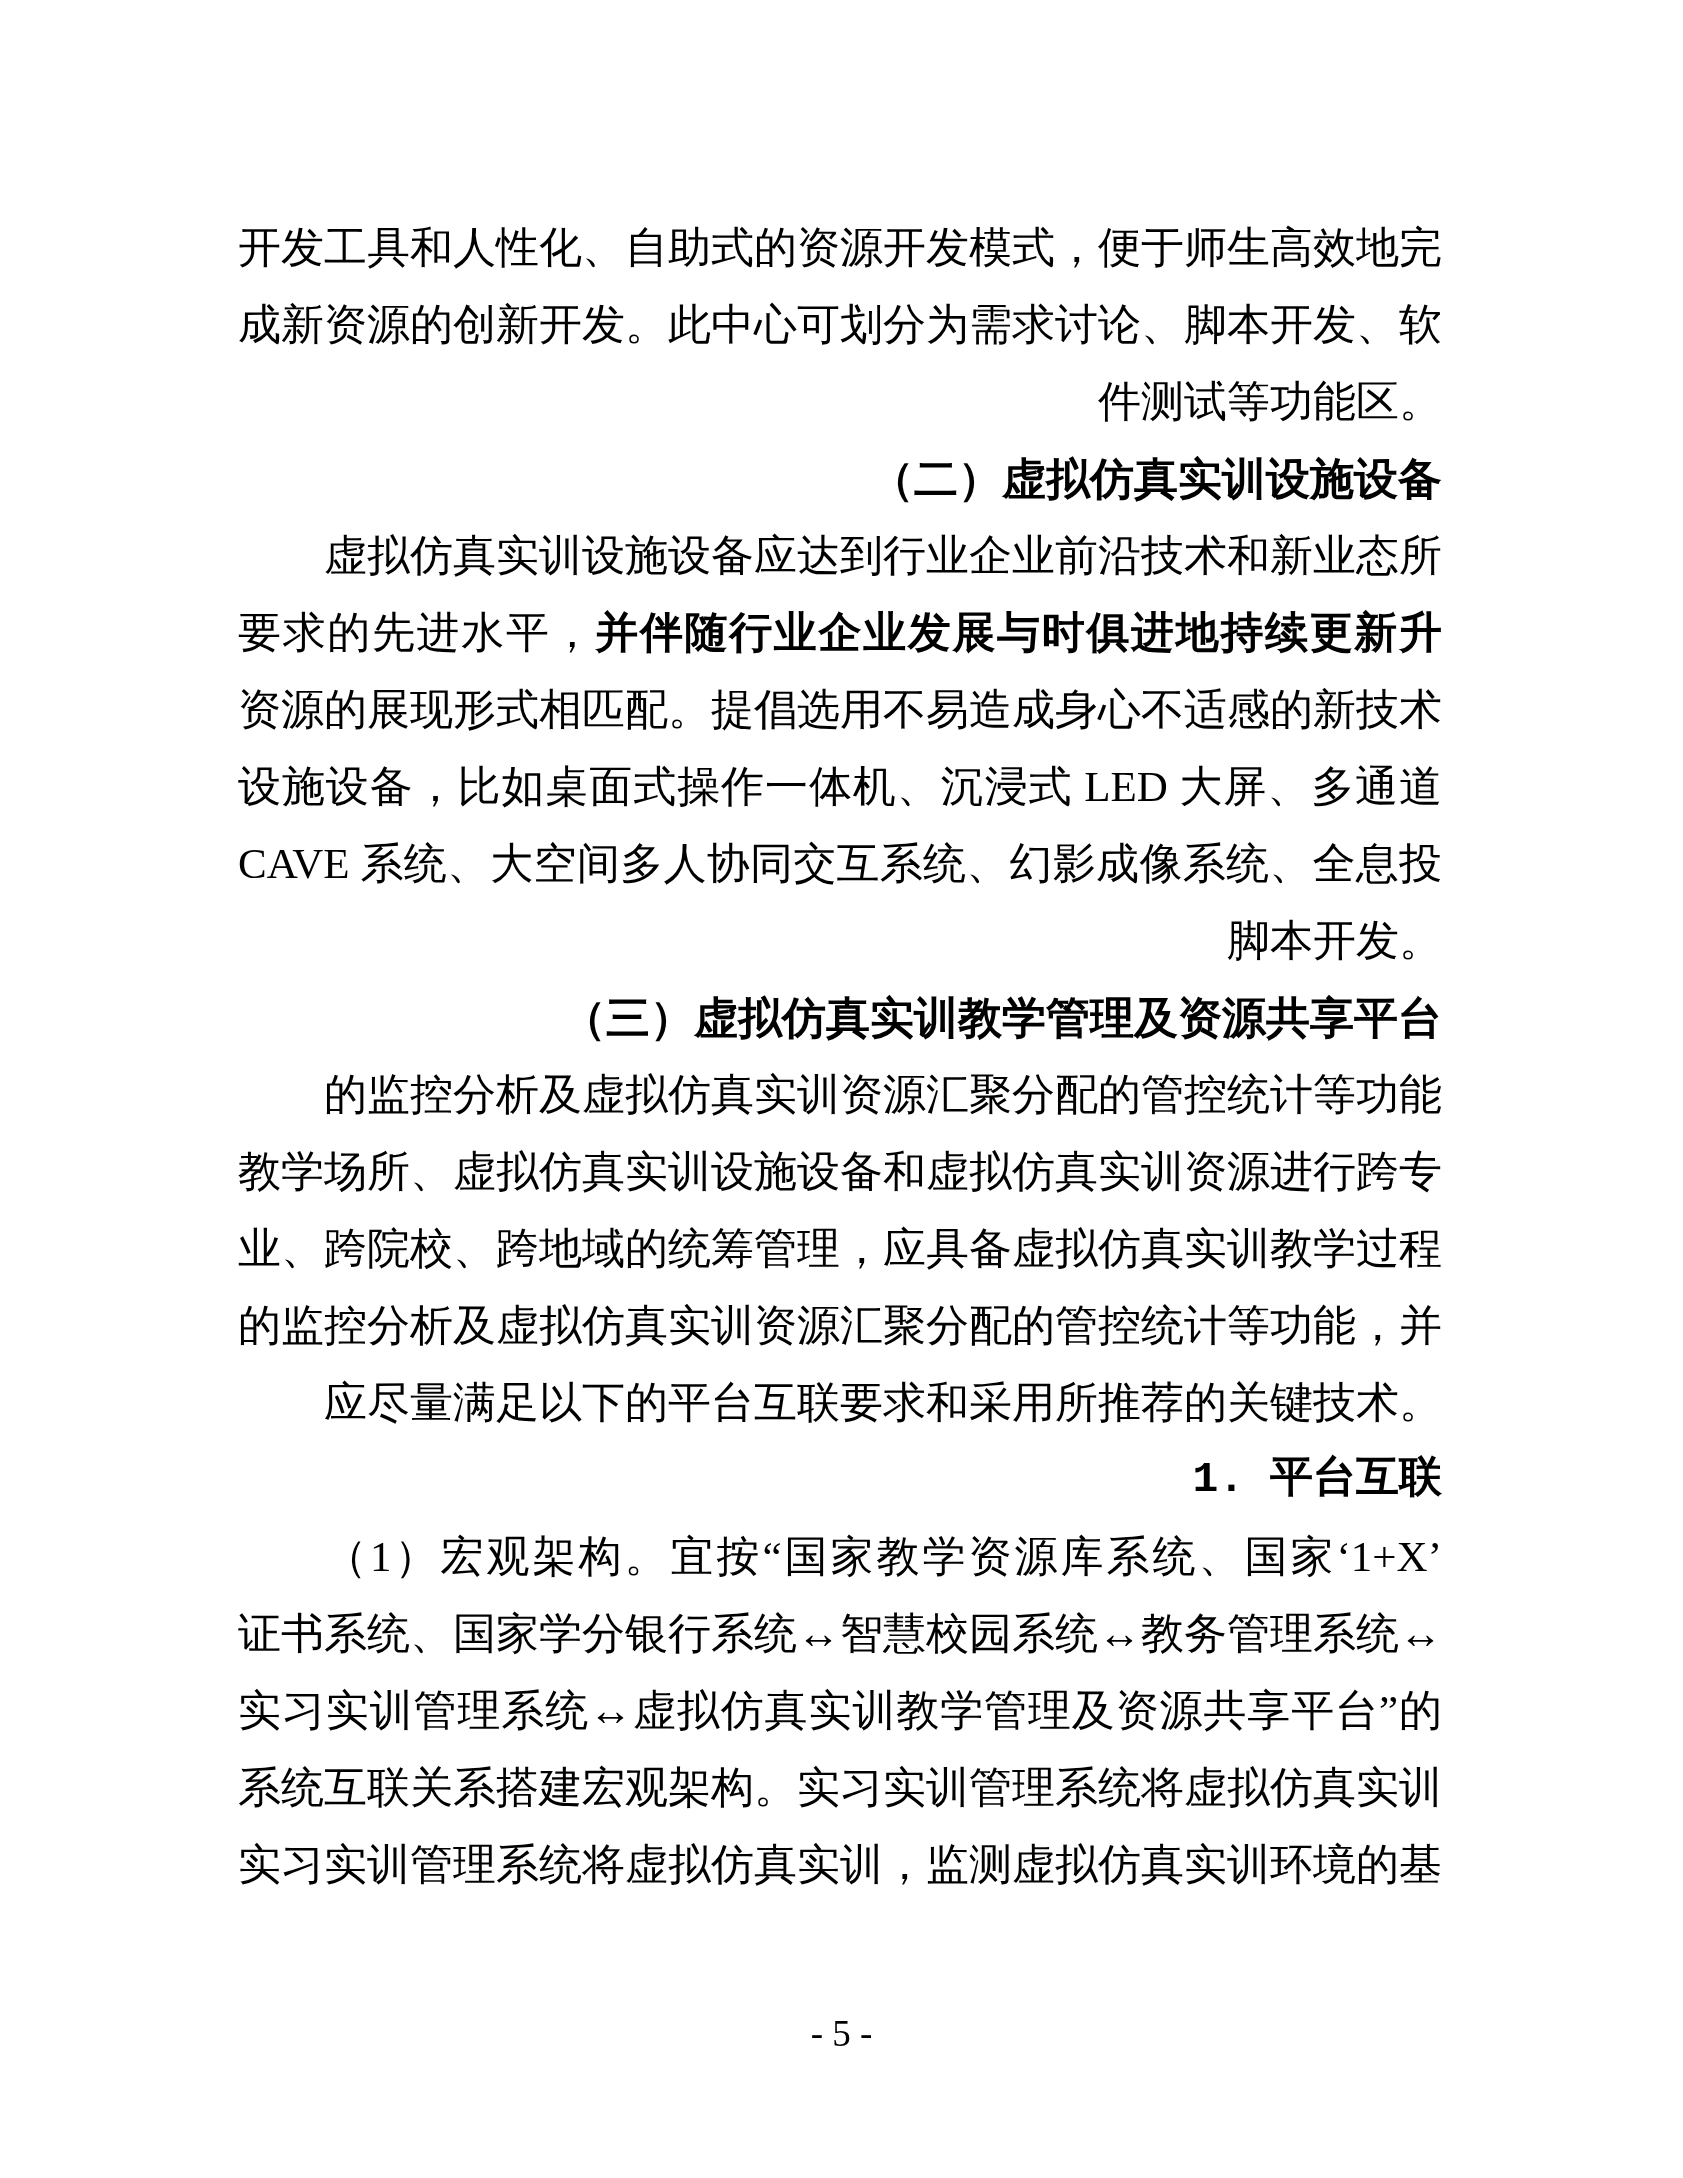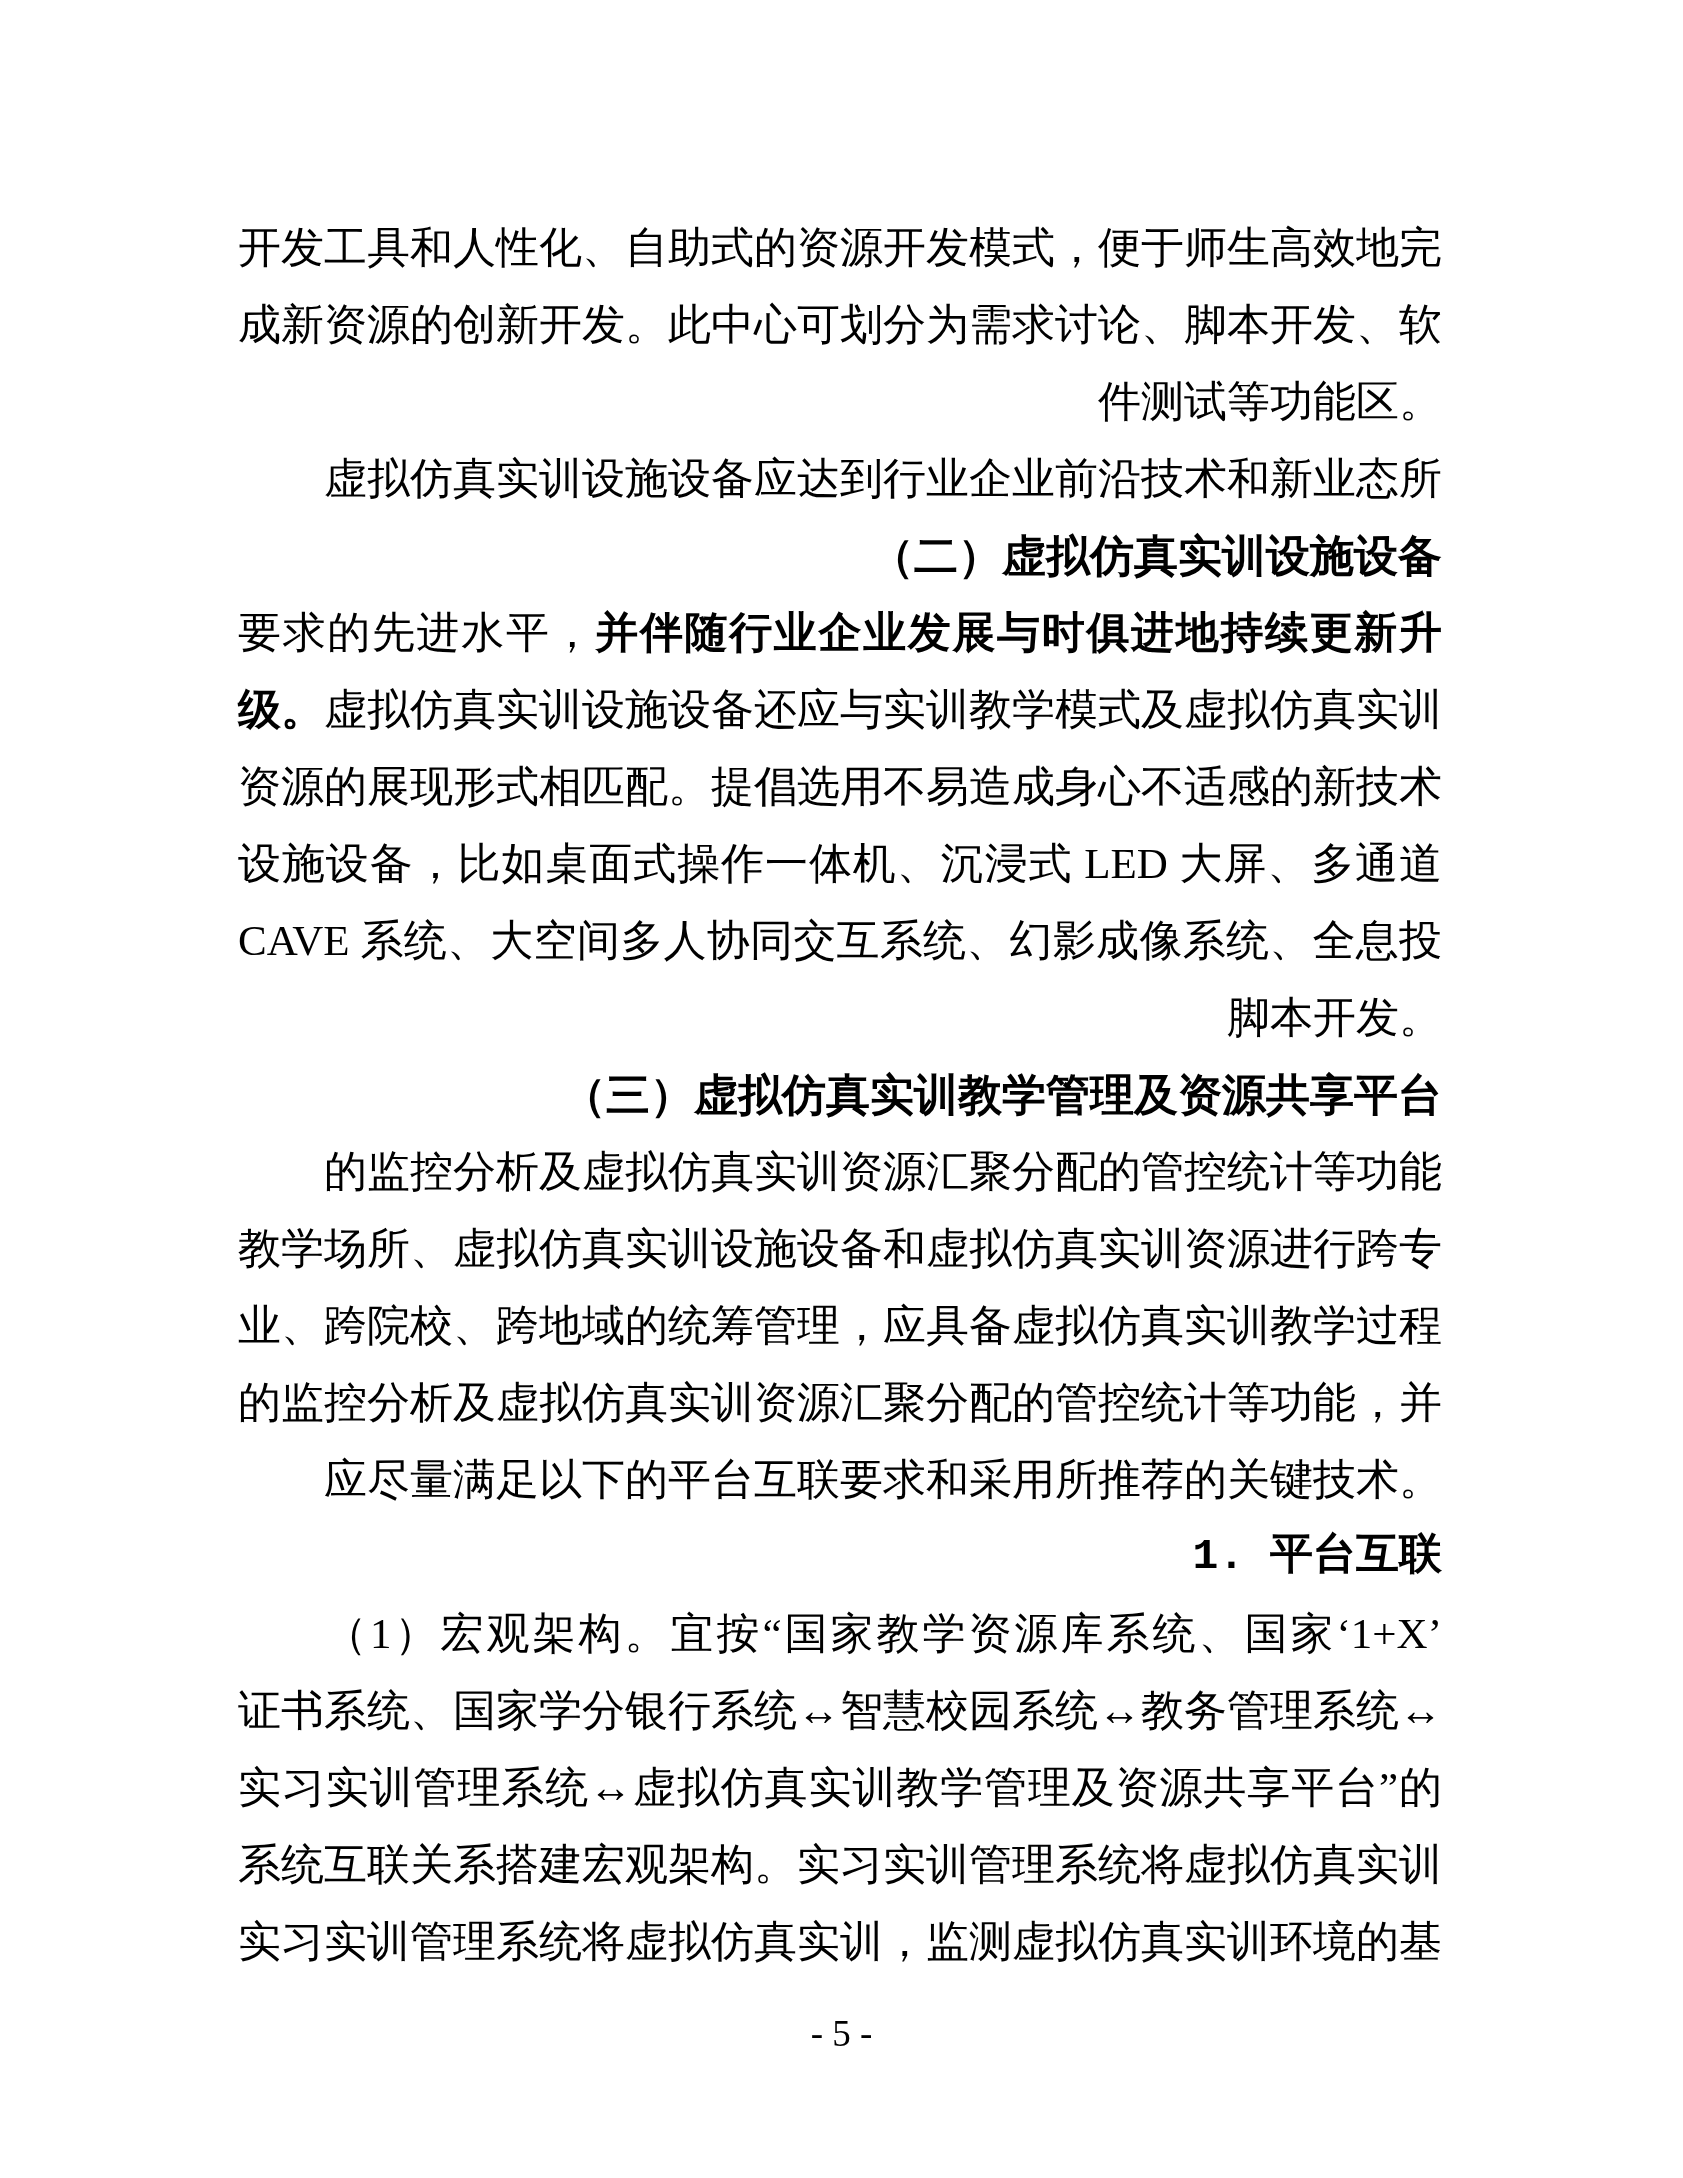--- a/index.html
+++ b/index.html
@@ -60,24 +60,23 @@
   }
 </style>
 </head>
 <body>
 
 <div class="page">
   <div class="text-block" id="doc-lines">
       <div class="line body justify"><span class="seg">开发工具和人性化、自助式的资源开发模式，便于师生高效地完</span></div>
       <div class="line body justify"><span class="seg">成新资源的创新开发。此中心可划分为需求讨论、脚本开发、软</span></div>
       <div class="line body"><span class="seg">件测试等功能区。</span></div>
+      <div class="line heading indent"><span class="seg bold">（二）虚拟仿真实训设施设备</span></div>
       <div class="line body indent justify"><span class="seg">虚拟仿真实训设施设备应达到行业企业前沿技术和新业态所</span></div>
-      <div class="line heading indent"><span class="seg bold">（二）虚拟仿真实训设施设备</span></div>
       <div class="line body justify"><span class="seg">要求的先进水平，</span><span class="seg bold">并伴随行业企业发展与时俱进地持续更新升</span></div>
-      <div class="line body justify"><span class="seg bold">级。</span><span class="seg">虚拟仿真实训设施设备还应与实训教学模式及虚拟仿真实训</span></div>
       <div class="line body justify"><span class="seg">资源的展现形式相匹配。提倡选用不易造成身心不适感的新技术</span></div>
       <div class="line body justify"><span class="seg">设施设备，比如桌面式操作一体机、沉浸式 LED 大屏、多通道</span></div>
       <div class="line body justify"><span class="seg">CAVE 系统、大空间多人协同交互系统、幻影成像系统、全息投</span></div>
       <div class="line body"><span class="seg">脚本开发。</span></div>
       <div class="line heading indent"><span class="seg bold">（三）虚拟仿真实训教学管理及资源共享平台</span></div>
       <div class="line body indent justify"><span class="seg">的监控分析及虚拟仿真实训资源汇聚分配的管控统计等功能</span></div>
       <div class="line body justify"><span class="seg">教学场所、虚拟仿真实训设施设备和虚拟仿真实训资源进行跨专</span></div>
       <div class="line body justify"><span class="seg">业、跨院校、跨地域的统筹管理，应具备虚拟仿真实训教学过程</span></div>
       <div class="line body justify"><span class="seg">的监控分析及虚拟仿真实训资源汇聚分配的管控统计等功能，并</span></div>
       <div class="line body"><span class="seg">应尽量满足以下的平台互联要求和采用所推荐的关键技术。</span></div>

